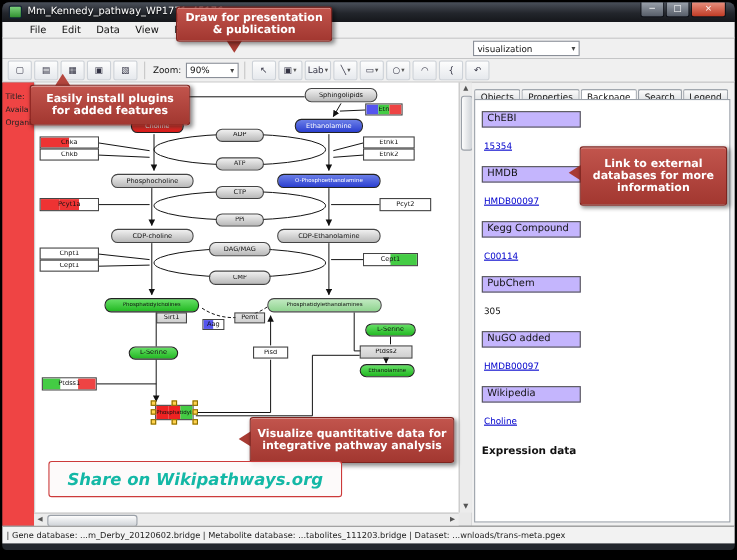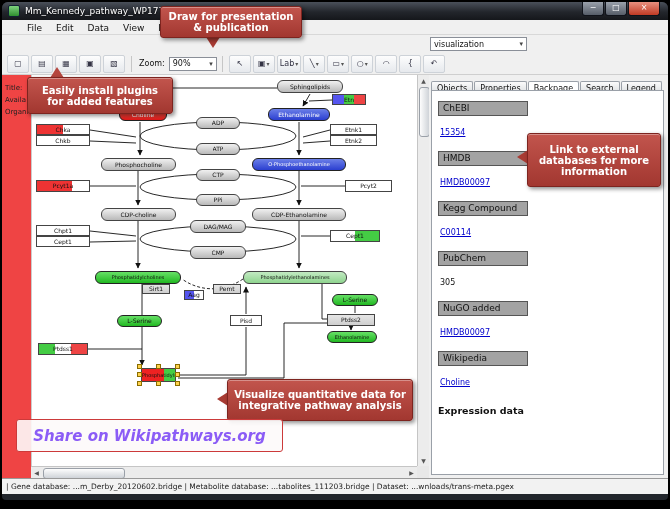--- a/index.html
+++ b/index.html
@@ -48,43 +48,43 @@
   .node .seg i{flex:1;}
   .node .lbl{position:relative;z-index:1;max-width:100%;overflow:hidden;white-space:nowrap;}
   .handle{position:absolute;width:5px;height:5px;background:#ffd24d;border:1px solid #8a6d00;box-sizing:border-box;z-index:6;}
   
   .rightpanel{position:absolute;left:427px;top:73px;width:239px;height:403px;background:#f0f0f0;}
   .tabs{position:absolute;left:2px;top:1px;height:14px;white-space:nowrap;}
   .tab{display:inline-block;padding:2px 5px 1px 5px;font-size:8px;color:#111;border:1px solid #9aa0a8;border-bottom:none;border-radius:2px 2px 0 0;
     background:linear-gradient(#fbfbfb,#d9dcdf);margin-right:1px;cursor:pointer;}
   .tab.sel{background:#fff;padding-bottom:2px;}
   .bp{position:absolute;left:2px;top:15px;width:233px;height:385px;background:#fff;border:1px solid #9aa0a8;box-sizing:border-box;overflow:hidden;padding:10px 0 0 4px;}
-  .bp-head{width:80px;border:1px solid #555;background:#a3a3a3;padding:2px 4px;font-size:9px;color:#111;margin:0 0 6px 2px;}
+  .bp-head{width:80px;border:1px solid #555;background:#c4b5fd;padding:2px 4px;font-size:9px;color:#111;margin:0 0 6px 2px;}
   .bp-link{font-size:8px;color:#0000cc;text-decoration:underline;margin:0 0 14px 4px;cursor:pointer;display:inline-block;}
   .bp-plain{font-size:8px;color:#111;margin:0 0 14px 4px;display:inline-block;}
   .bpsec{line-height:1;}
   .exp-title{font-size:9.5px;font-weight:bold;color:#111;margin:4px 0 0 2px;}
   .geneid{font-size:8px;font-weight:bold;color:#111;margin:16px 0 0 2px;}
   .exptable{border-collapse:collapse;margin:6px 0 0 2px;}
   .exptable td{border:1px solid #777;font-size:8px;color:#111;text-align:center;padding:3px 6px;min-width:52px;}
   .exptable tr.hdr td{font-weight:bold;}
   
   .statusbar{position:absolute;left:0;top:476px;width:666px;height:16px;background:#f2f2f2;border-top:1px solid #999;
     box-sizing:border-box;font-size:7.5px;color:#222;padding:3px 4px;white-space:nowrap;overflow:hidden;}
   
   .callout{position:absolute;z-index:60;background:linear-gradient(#c2554d,#a23730);border:1px solid #7d241f;border-radius:3px;
     color:#fff;font-size:10px;font-weight:bold;text-align:center;display:flex;align-items:center;justify-content:center;
     padding:3px 6px;box-sizing:border-box;box-shadow:inset 0 1px 0 rgba(255,255,255,.35), 2px 2px 4px rgba(0,0,0,.45);}
   .ptr{position:absolute;z-index:59;width:0;height:0;}
   .ptr-down{border-left:7px solid transparent;border-right:7px solid transparent;border-top:11px solid #a83b33;}
   .ptr-up{border-left:7px solid transparent;border-right:7px solid transparent;border-bottom:11px solid #b5463e;}
   .ptr-left{border-top:7px solid transparent;border-bottom:7px solid transparent;border-right:11px solid #a83b33;}
-  .share{position:absolute;z-index:60;left:16px;top:419px;width:265px;height:31px;border:1px solid #cc3a3a;border-radius:3px;
+  .share{position:absolute;z-index:60;left:44px;top:419px;width:265px;height:31px;border:1px solid #cc3a3a;border-radius:3px;
     background:rgba(253,250,250,0.9);display:flex;align-items:center;justify-content:center;
-    color:#8b5cf6;font-size:15px;font-weight:bold;font-style:italic;}
+    color:#14b8a6;font-size:15px;font-weight:bold;font-style:italic;}
 </style>
 </head>
 <body>
 
 <div class="stage">
   <div class="window">
 
     <div class="titlebar">
       <span class="appicon"></span>
       <span class="title">Mm_Kennedy_pathway_WP1771_45176.gp...</span>

